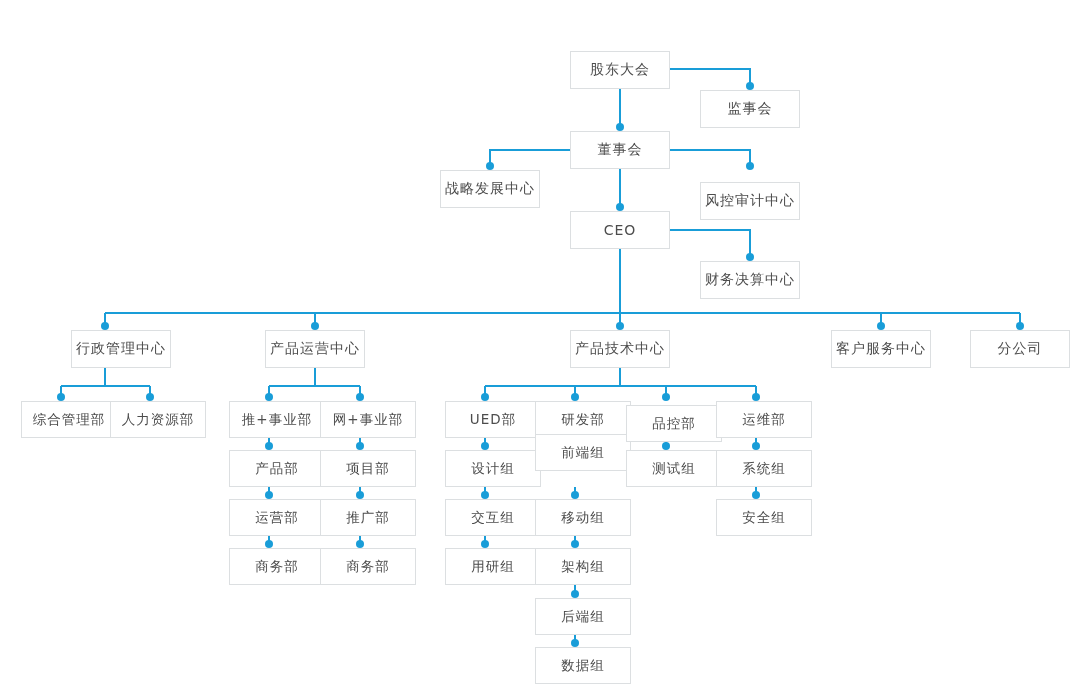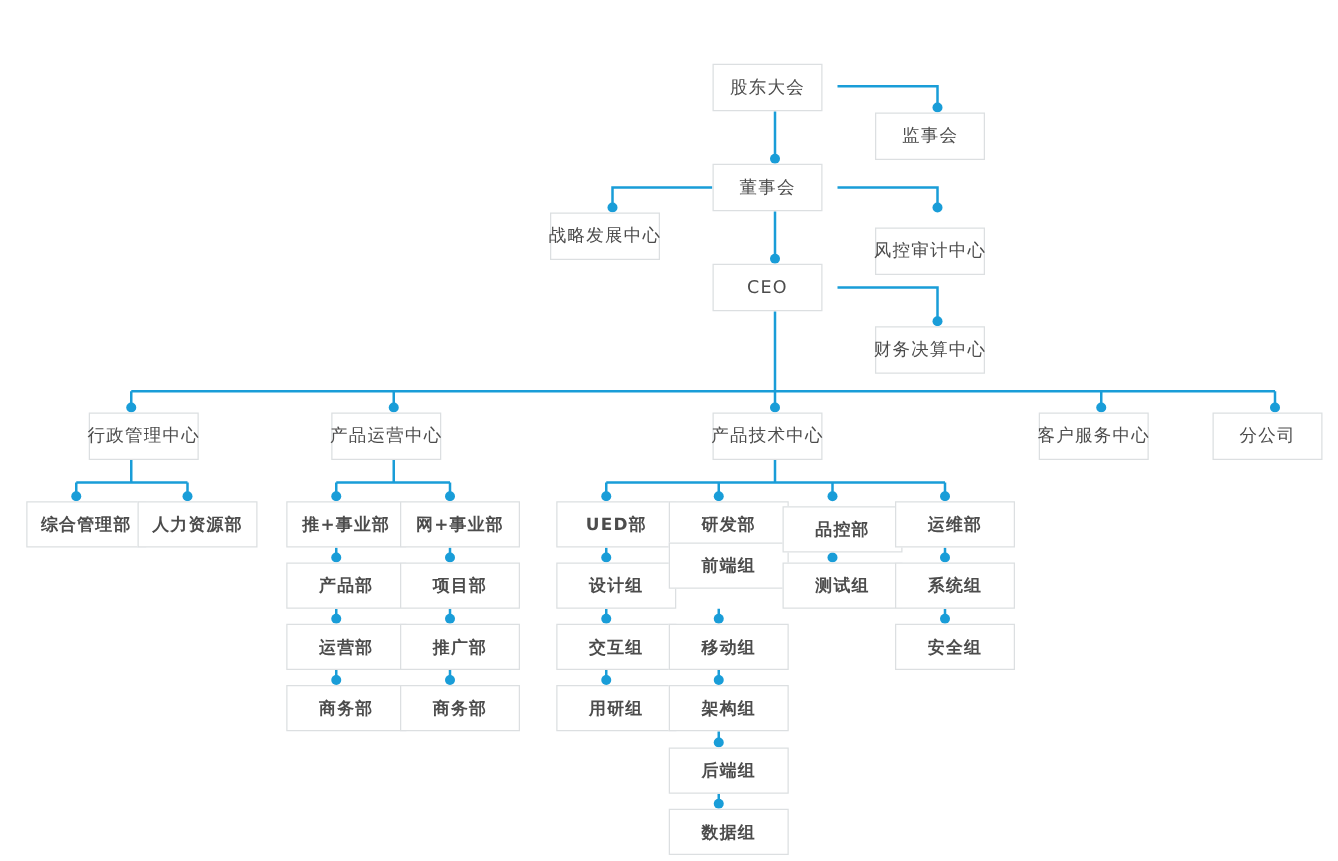--- a/index.html
+++ b/index.html
@@ -17,22 +17,22 @@
     position:absolute;
     box-sizing:border-box;
     background:#ffffff;
     border:1px solid #dcdfe1;
     display:flex;align-items:center;justify-content:center;
     color:#4c4c4c;
     font-size:14px;
     letter-spacing:1px;
     white-space:nowrap;
   }
-  .lg{width:88px;height:38px;}
-  .sm{width:96px;height:37px;font-size:13.5px;font-weight:bold;}
+  .lg{width:100px;height:38px;}
+  .sm{width:96px;height:37px;font-size:13.5px;}
 </style>
 </head>
 <body>
 
 <svg class="connector-layer" width="1070" height="689" viewBox="0 0 1070 689" xmlns="http://www.w3.org/2000/svg">
   <g stroke="#199dd8" stroke-width="2" fill="none">
     <path d="M670 69 H750 V86 M620 89 V127 M570 150 H490 V166 M670 150 H750 V166 M620 169 V207 M670 230 H750 V257"></path>
     <path d="M620 249 V313 M105 313 H1020 M105 313 V326 M315 313 V326 M620 313 V326 M881 313 V326 M1020 313 V326"></path>
     <path d="M105 368 V386 M61 386 H150 M61 386 V397 M150 386 V397"></path>
     <path d="M315 368 V386 M269 386 H360 M269 386 V397 M360 386 V397"></path>

